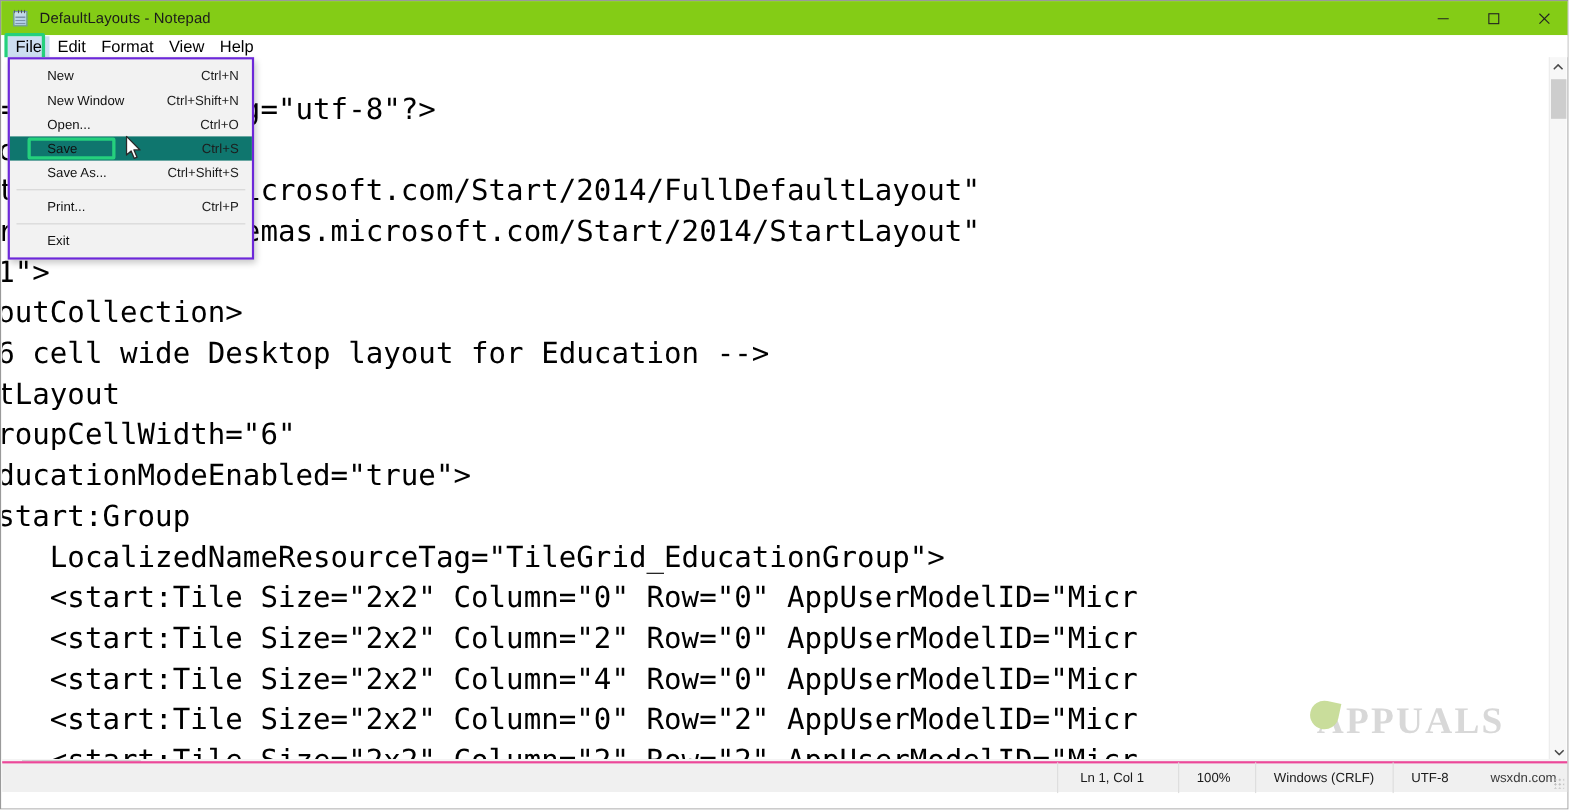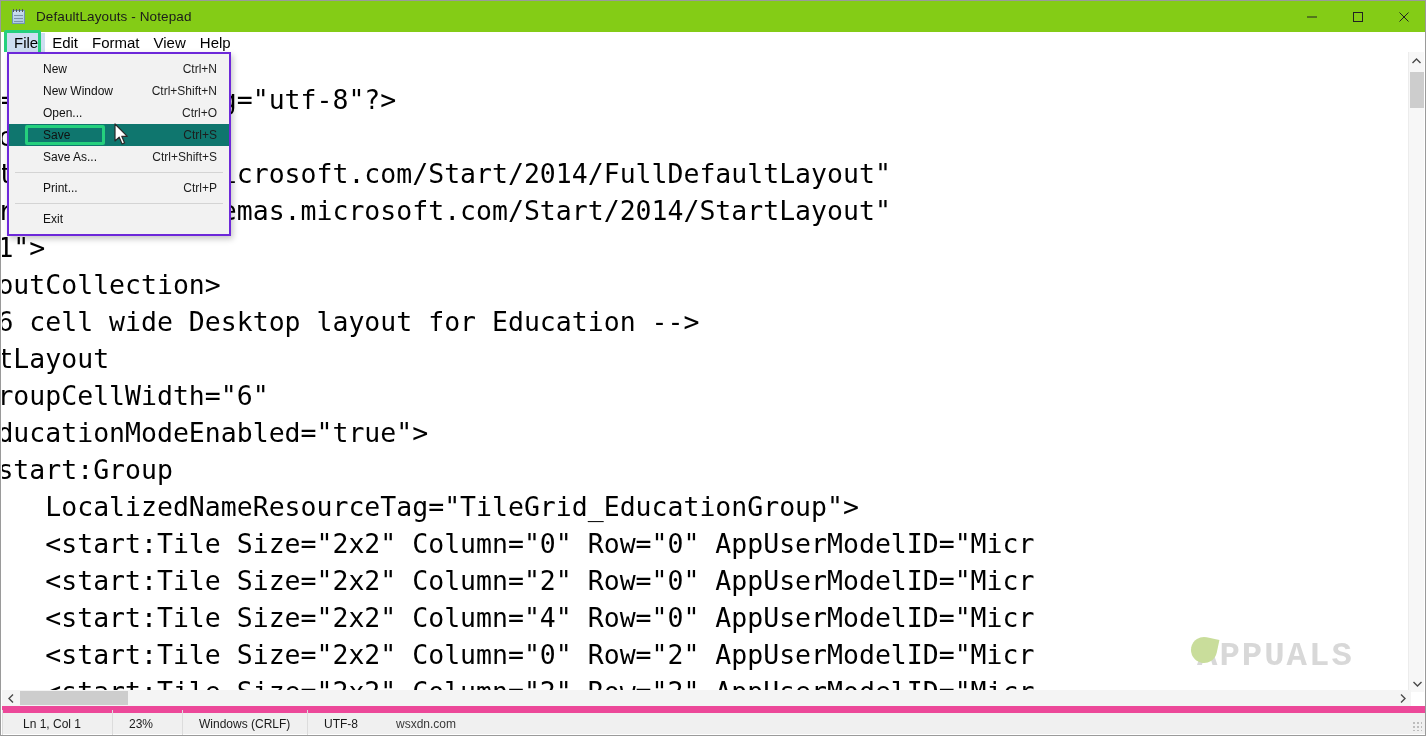--- a/index.html
+++ b/index.html
@@ -186,21 +186,21 @@
   }
 
   
   .appuals-wm {
     position: absolute;
     left: 1196px;
     top: 638px;
     z-index: 5;
     pointer-events: none;
     opacity: 0.55;
-    font-family: Liberation Mono, monospace;
+    font-family: Liberation Serif, serif;
   }
   .appuals-wm .wm-text {
     font-size: 34px;
     font-weight: bold;
     color: #b9b9b9;
     letter-spacing: 2px;
     line-height: 34px;
   }
   .appuals-wm .wm-leaf {
     position: absolute;
@@ -266,27 +266,27 @@
     position: absolute;
     left: 18px; top: 1px;
     width: 108px;
     height: 14px;
     background: #cdcdcd;
   }
 
   
   .statusbar {
     position: absolute;
-    left: 1px; bottom: 1px;
+    left: 1px; bottom: 15px;
     width: 1423px;
     height: 28px;
     background: #f0f0f0;
-    border-top: 7px solid #ec4899;
-    display: flex;
-    justify-content: flex-start;
+    border-top: 2px solid #ec4899;
+    display: flex;
+    justify-content: flex-end;
     align-items: center;
     box-sizing: border-box;
   }
   .status-cell {
     font-size: 12px;
     color: #1a1a1a;
     height: 28px;
     display: flex;
     align-items: center;
     border-left: 1px solid #dcdcdc;
@@ -455,20 +455,20 @@
     <div class="thumb"></div>
     <div class="arrow right">
       <svg width="6" height="9" viewBox="0 0 6 9">
           <path d="M1,0.5 L5,4.5 L1,8.5" fill="none" stroke="#4a4a4a" stroke-width="1.4"></path>
         </svg>
     </div>
   </div>
 
   <div class="statusbar">
     <div class="status-cell pos">Ln 1, Col 1</div>
-    <div class="status-cell zoom">23%</div>
+    <div class="status-cell zoom">100%</div>
     <div class="status-cell eol">Windows (CRLF)</div>
     <div class="status-cell enc">UTF-8</div>
     <div class="status-wm">wsxdn.com</div>
     <div class="grip"></div>
   </div>
 
 </div>
 
 </body></html>

